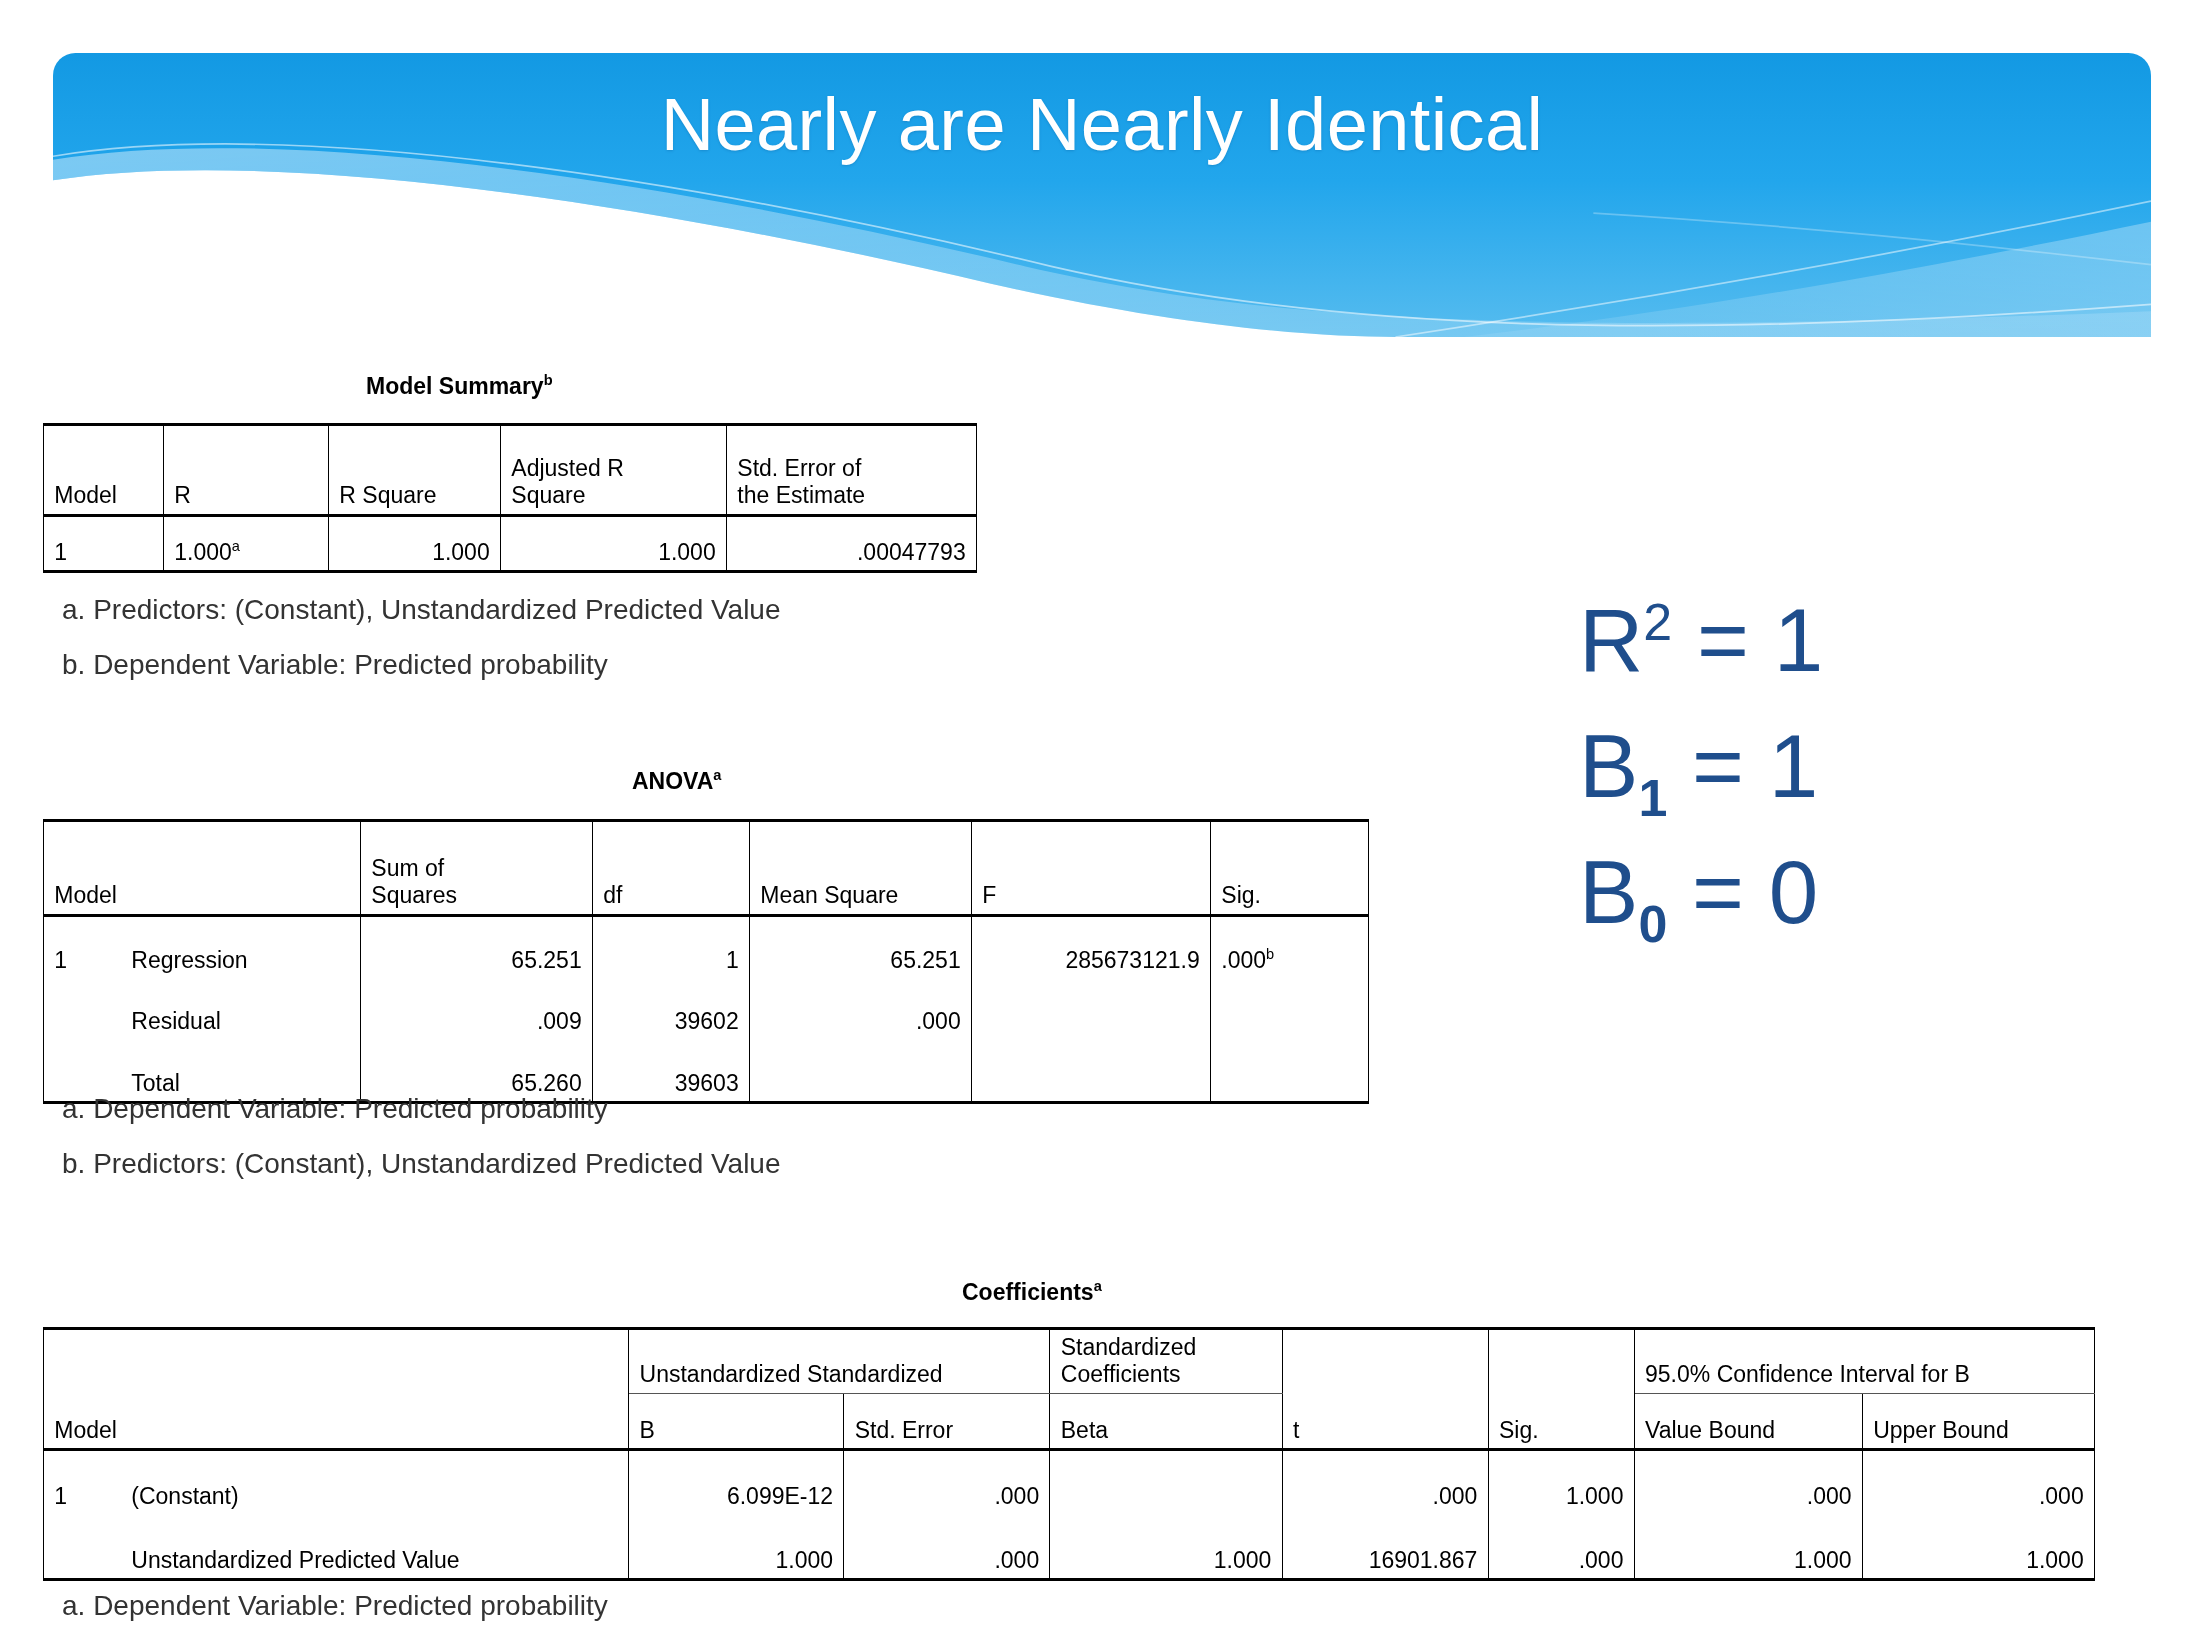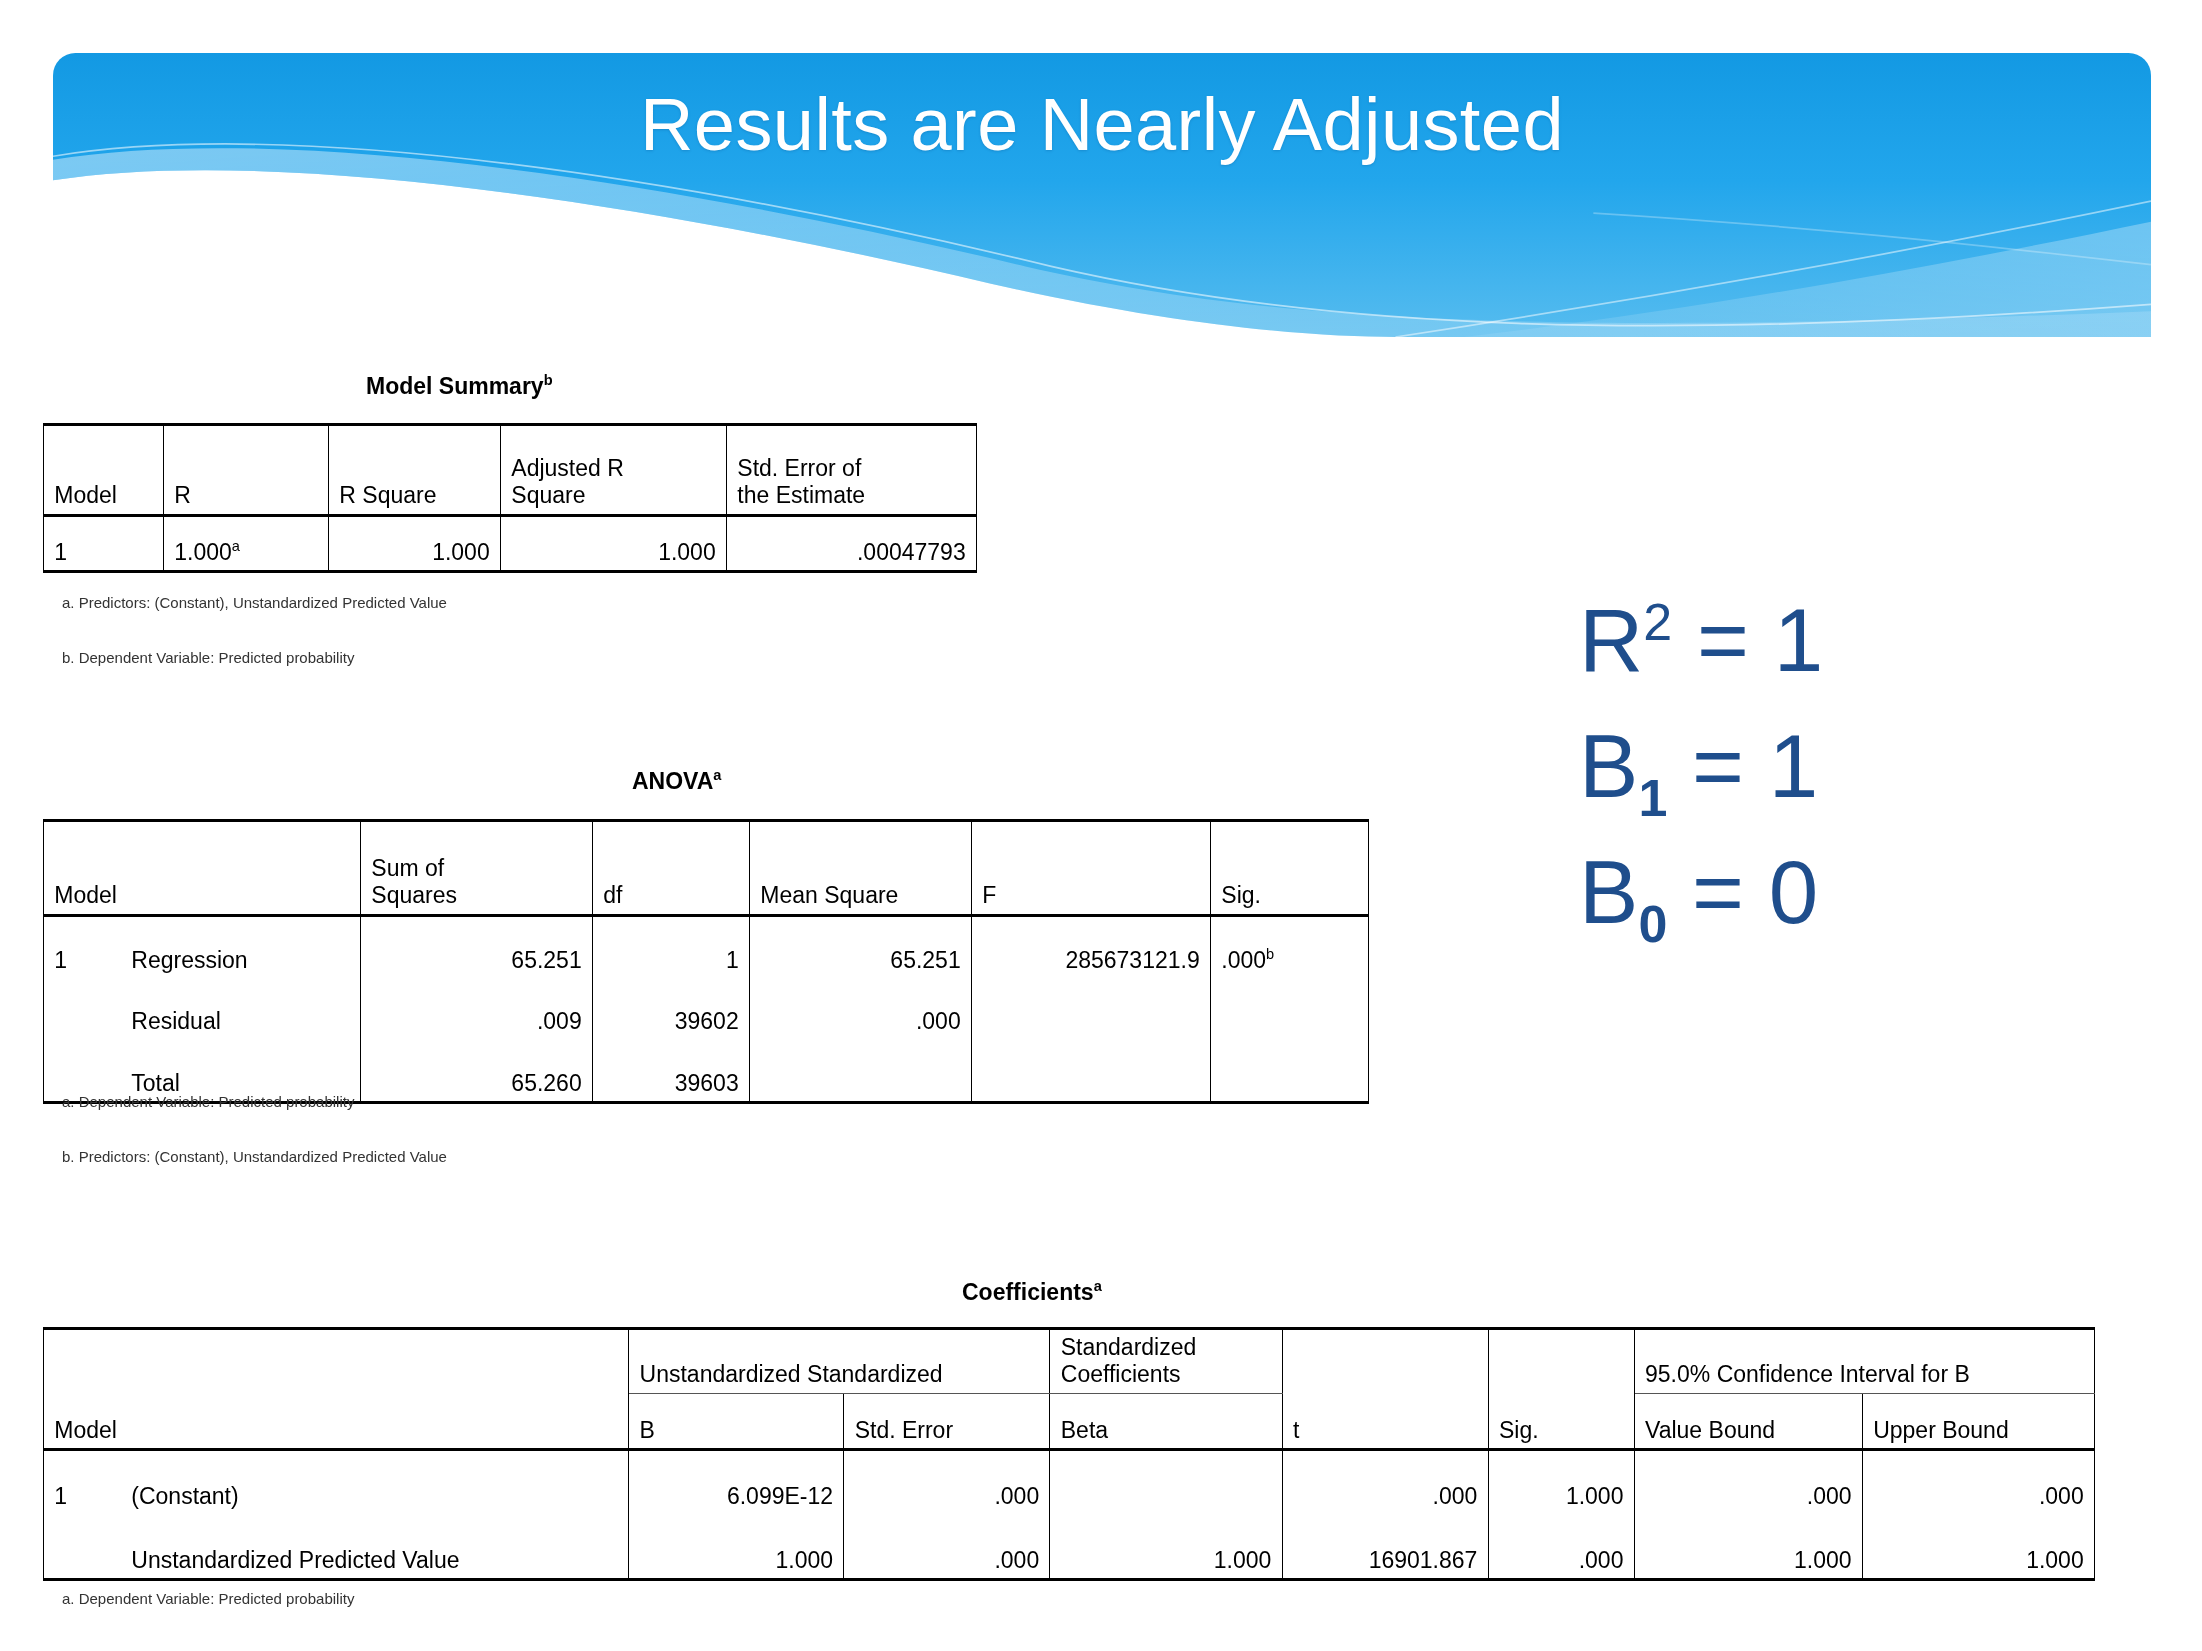--- a/index.html
+++ b/index.html
@@ -86,21 +86,21 @@
   .lft { text-align: left; }
   .topthick { border-top: 3.4px solid #000000 !important; }
   .botthick { border-bottom: 3.4px solid #000000 !important; }
   .nb-t { border-top: none !important; }
   .nb-b { border-bottom: none !important; }
   .thin-b { border-bottom: 1.7px solid #555555 !important; }
 
   .footnote {
     position: absolute;
     font-family: "Liberation Sans", sans-serif;
-    font-size: 15px;
+    font-size: 28px;
     color: #333333;
     white-space: nowrap;
   }
 
   
   #formula-block {
     position: absolute;
     left: 1579px;
     top: 594px;
     width: 482px;
@@ -151,21 +151,21 @@
 
       <path d="M 2438,196 L 2438,330 L 1640,330 C 1900,300 2180,250 2438,196 Z" fill="url(#lightGrad2)"></path>
 
       <path d="M 0,120 C 280,74 740,146 1160,248 C 1480,322 1860,336 2438,292" fill="none" stroke="#FFFFFF" stroke-opacity="0.55" stroke-width="2"></path>
       <path d="M 2438,172 C 2150,232 1850,286 1560,330" fill="none" stroke="#FFFFFF" stroke-opacity="0.5" stroke-width="2"></path>
       <path d="M 2438,246 C 2230,222 2020,200 1790,186" fill="none" stroke="#FFFFFF" stroke-opacity="0.28" stroke-width="2"></path>
     </g>
   </svg>
 </div>
 
-<div id="slide-title">Results are Nearly Adjusted</div>
+<div id="slide-title">Nearly are Nearly Identical</div>
 
 <div class="spss-title" style="left:366px; top:373px;"><span>Model Summary</span><sup>b</sup></div>
 
 <table class="spss-table" id="model-summary-table" style="left:43px; top:423px; width:934px;">
   <colgroup>
     <col style="width:120px">
       <col style="width:165px">
       <col style="width:172px">
       <col style="width:226px">
       <col style="width:250px">

